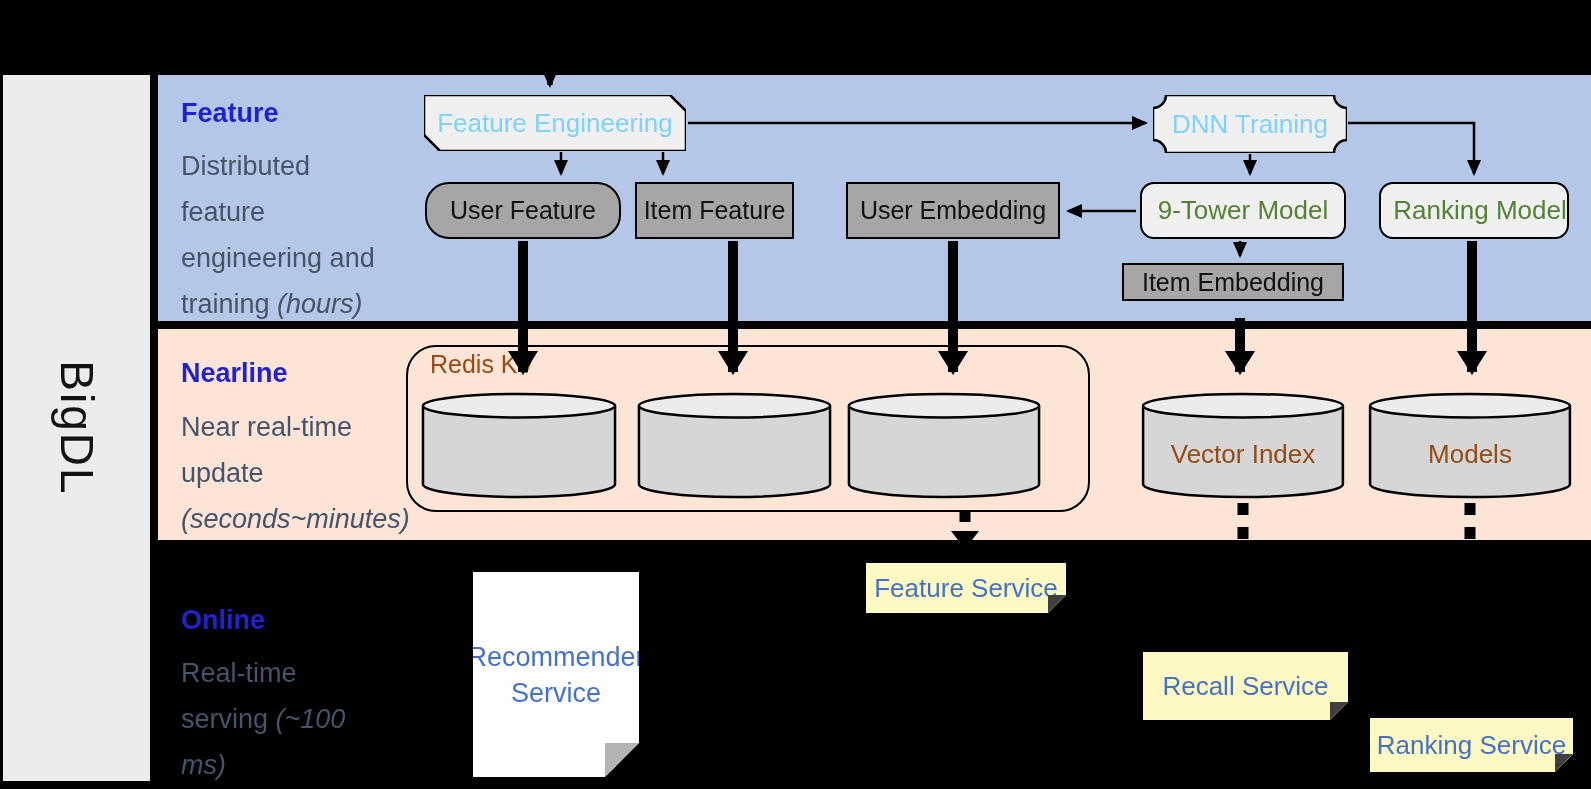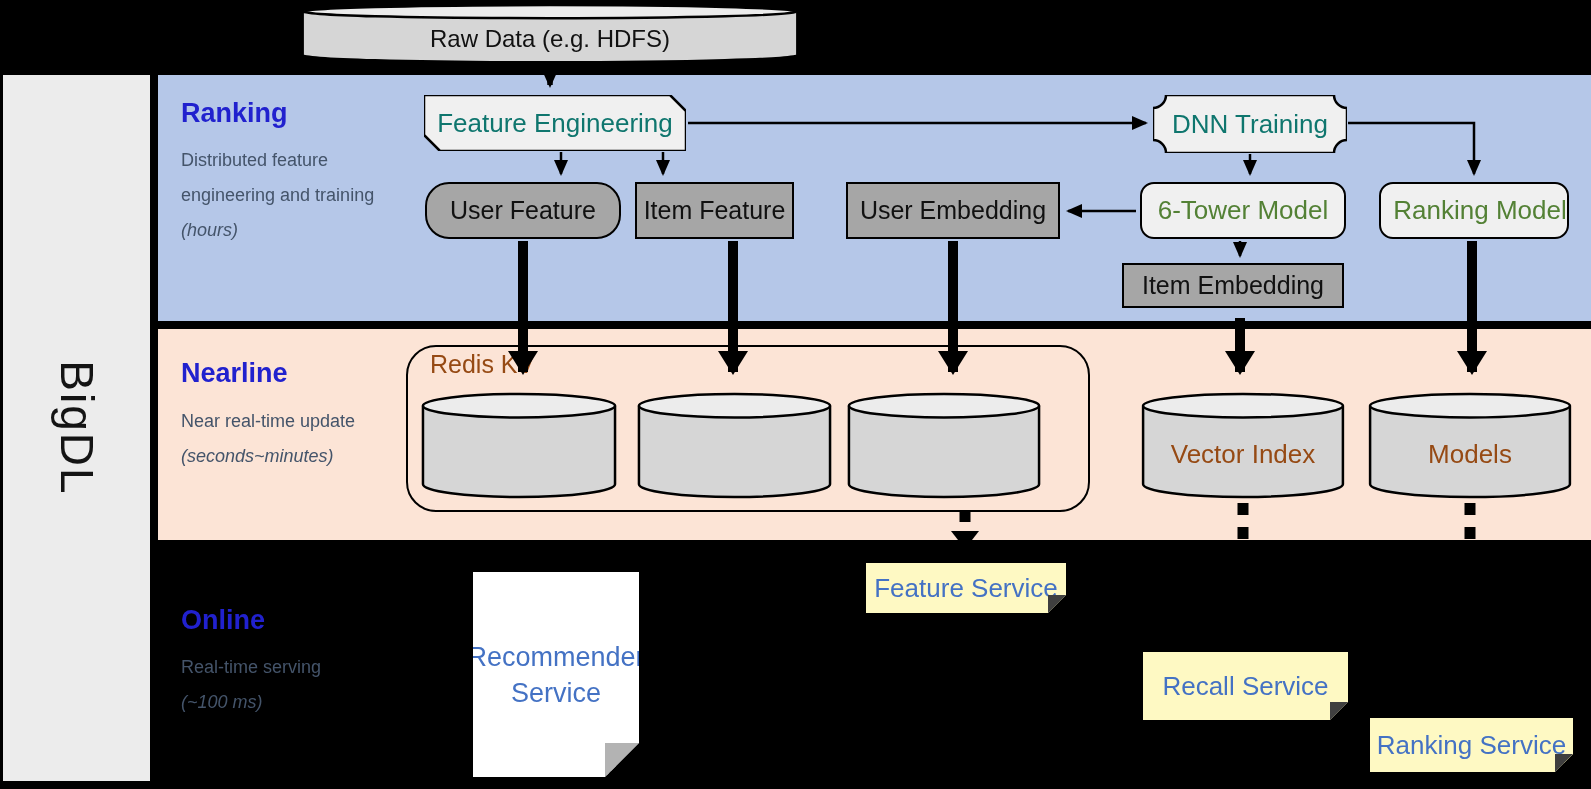--- a/index.html
+++ b/index.html
@@ -3,28 +3,28 @@
 <meta charset="utf-8">
 <style>
   html,body{margin:0;padding:0;background:#000;}
   #canvas{position:relative;width:1591px;height:789px;background:#000;overflow:hidden;
           font-family:"Liberation Sans",sans-serif;}
   .band{position:absolute;}
   .sidebar{position:absolute;left:3px;top:75px;width:147px;height:706px;background:#ececec;
            display:flex;align-items:center;justify-content:center;}
   .sidebar span{transform:rotate(90deg);font-size:46px;color:#141414;letter-spacing:2px;white-space:nowrap;}
   .sec-label{position:absolute;font-size:27px;font-weight:700;color:#2121ce;}
-  .sec-desc{position:absolute;font-size:18px;line-height:35px;color:#44546a;}
+  .sec-desc{position:absolute;font-size:27px;line-height:46px;color:#44546a;}
   .gray-box{position:absolute;background:#a6a6a6;border:2.5px solid #000;box-sizing:border-box;
             display:flex;align-items:center;justify-content:center;font-size:25px;color:#111;z-index:4;}
   .round-box{position:absolute;background:#f0f0f0;border:2.5px solid #000;border-radius:14px;box-sizing:border-box;
             display:flex;align-items:center;justify-content:center;font-size:26px;color:#538135;z-index:4;}
   .shape{position:absolute;z-index:4;}
   .shape .lbl{position:absolute;inset:0;display:flex;align-items:center;justify-content:center;
-              font-size:26px;color:#0f766e;}
+              font-size:26px;color:#7dd3fc;}
   .cyl{position:absolute;z-index:2;}
   .cyl .lbl{position:absolute;inset:0;display:flex;align-items:center;justify-content:center;
             padding-top:16px;font-size:26px;color:#964a14;}
   .redis-group{position:absolute;left:406px;top:345px;width:684px;height:167px;border:2.5px solid #000;
                border-radius:30px;box-sizing:border-box;z-index:1;}
   .redis-lbl{position:absolute;left:430px;top:350px;font-size:25px;color:#964a14;z-index:2;}
   .service{position:absolute;background:#fef9c3;z-index:4;display:flex;align-items:center;justify-content:center;
            font-size:26px;color:#4472c4;clip-path:polygon(0 0,100% 0,100% calc(100% - 18px),calc(100% - 18px) 100%,0 100%);}
   .service .fold{position:absolute;right:0;bottom:0;width:18px;height:18px;
            background:linear-gradient(to bottom right,#3f3f3f 50%,transparent 50%);}
@@ -42,45 +42,38 @@
 
 <div id="canvas">
 
   <div class="band" style="left:158px;top:75px;width:1433px;height:246px;background:#b5c7e8;"></div>
   <div class="band" style="left:158px;top:329px;width:1433px;height:211px;background:#fce4d6;"></div>
 
   <div class="sidebar">
     <span>BigDL</span>
   </div>
 
-  <div class="sec-label" style="left:181px;top:98px;">Ranking</div>
+  <div class="sec-label" style="left:181px;top:98px;">Feature</div>
   <div class="sec-desc" style="left:181px;top:143px;width:214px;">
     <span>Distributed feature engineering and training</span>
     <i>(hours)</i>
   </div>
 
   <div class="sec-label" style="left:181px;top:358px;">Nearline</div>
   <div class="sec-desc" style="left:181px;top:404px;width:232px;">
     <span>Near real-time update</span>
     <i>(seconds~minutes)</i>
   </div>
 
   <div class="sec-label" style="left:181px;top:605px;">Online</div>
   <div class="sec-desc" style="left:181px;top:650px;width:170px;">
     <span>Real-time serving</span>
     <i>(~100 ms)</i>
   </div>
 
-  <div class="cyl" style="left:295px;top:4px;width:510px;height:60px;z-index:4;">
-    <svg width="100%" height="100%" viewBox="0 0 200 110" preserveAspectRatio="none">
-      <path d="M3,14 V94 a97,13 0 0 0 194,0 V14" fill="#d6d6d6" stroke="#000" stroke-width="2.5" vector-effect="non-scaling-stroke"></path>
-      <ellipse cx="100" cy="14" rx="97" ry="12" fill="#ececec" stroke="#000" stroke-width="2.5" vector-effect="non-scaling-stroke"></ellipse>
-    </svg>
-    <div class="lbl" style="color:#111;font-size:24px;padding-top:10px;">Raw Data (e.g. HDFS)</div>
-  </div>
 
   <div class="shape" style="left:424px;top:95px;width:262px;height:56px;">
     <svg width="262" height="56" viewBox="0 0 262 56">
       <polygon points="0,0 246,0 262,16 262,56 16,56 0,40" fill="#f0f0f0" stroke="#000" stroke-width="2.5"></polygon>
     </svg>
     <div class="lbl fe-lbl">Feature Engineering</div>
   </div>
 
   <div class="shape" style="left:1153px;top:95px;width:194px;height:58px;">
     <svg width="194" height="58" viewBox="0 0 194 58">
@@ -91,26 +84,26 @@
 
   <div class="gray-box" style="left:425px;top:182px;width:196px;height:57px;border-radius:24px;">
     <span>User Feature</span>
   </div>
   <div class="gray-box" style="left:635px;top:182px;width:159px;height:57px;">
     <span>Item Feature</span>
   </div>
   <div class="gray-box" style="left:846px;top:182px;width:214px;height:57px;">
     <span>User Embedding</span>
   </div>
-  <div class="gray-box" style="left:1122px;top:263px;width:222px;height:45px;">
+  <div class="gray-box" style="left:1122px;top:263px;width:222px;height:38px;">
     <span>Item Embedding</span>
   </div>
 
   <div class="round-box" style="left:1140px;top:182px;width:206px;height:57px;">
-    <span>6-Tower Model</span>
+    <span>9-Tower Model</span>
   </div>
   <div class="round-box" style="left:1379px;top:182px;width:190px;height:57px;padding-left:12px;">
     <span>Ranking Model</span>
   </div>
 
   <div class="redis-group"></div>
   <div class="redis-lbl">Redis KV</div>
 
   <div class="cyl" style="left:420px;top:392px;width:198px;height:108px;">
     <svg width="100%" height="100%" viewBox="0 0 200 110" preserveAspectRatio="none">

